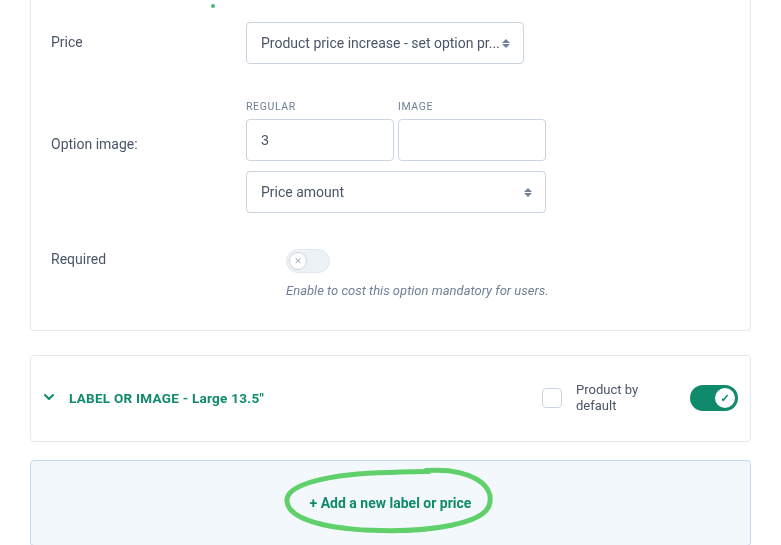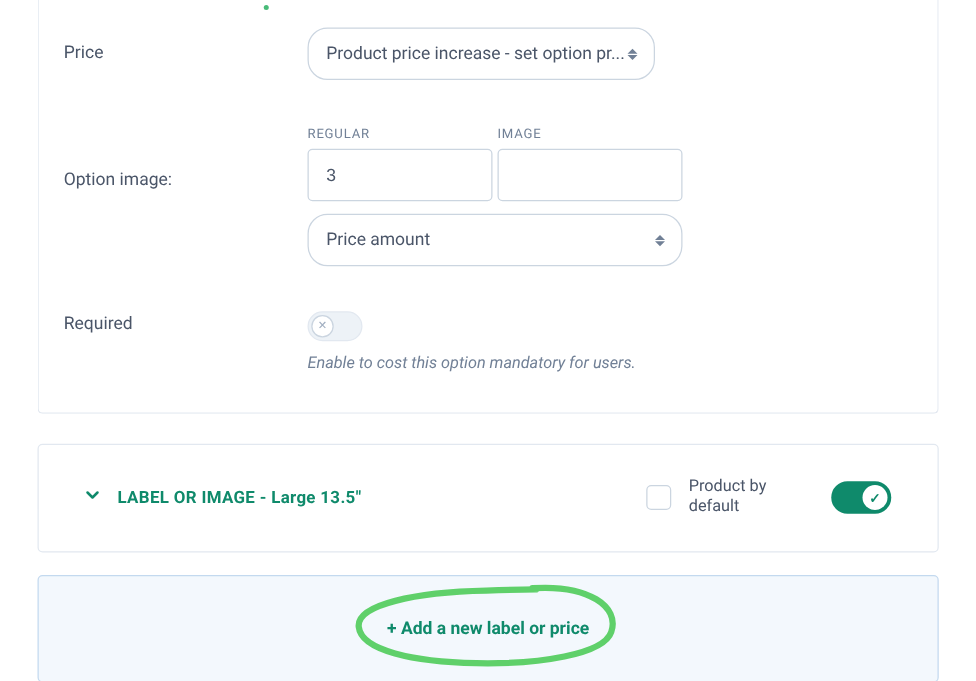--- a/index.html
+++ b/index.html
@@ -37,21 +37,21 @@
     font-size: 14px;
   }
   .label-col.centered { padding-top: 2px; }
   .field-col {
     flex: 1;
     max-width: 300px;
   }
   .select {
     position: relative;
     border: 1px solid #cbd5e0;
-    border-radius: 16px;
+    border-radius: 4px;
     height: 42px;
     display: flex;
     align-items: center;
     padding: 0 36px 0 14px;
     background: #fff;
     cursor: pointer;
     color: #4a5568;
     white-space: nowrap;
     overflow: hidden;
     text-overflow: ellipsis;
@@ -131,21 +131,21 @@
     margin-top: 10px;
     font-style: italic;
     color: #718096;
     font-size: 13px;
   }
 
   
   .panel2 {
     border: 1px solid #e2e8f0;
     border-radius: 4px;
-    padding: 26px 37px;
+    padding: 26px 12px;
     display: flex;
     align-items: center;
     gap: 14px;
     background: #fff;
     margin-bottom: 18px;
   }
   .chevron {
     color: #0f8a6b;
     font-size: 14px;
     width: 12px;
@@ -259,21 +259,21 @@
             <input class="input" value="" style="">
           </div>
         </div>
         <div class="select">
           <span>Price amount</span>
           <span class="select-caret"></span>
         </div>
       </div>
     </div>
 
-    <div class="row" style="margin-bottom:0;">
+    <div class="row" style="margin-bottom:0;gap:40px;">
       <div class="label-col centered">Required</div>
       <div class="field-col">
         <div class="toggle-off">
           <div class="knob"></div>
         </div>
         <div class="help-text">Enable to cost this option mandatory for users.</div>
       </div>
     </div>
 
   </div>

